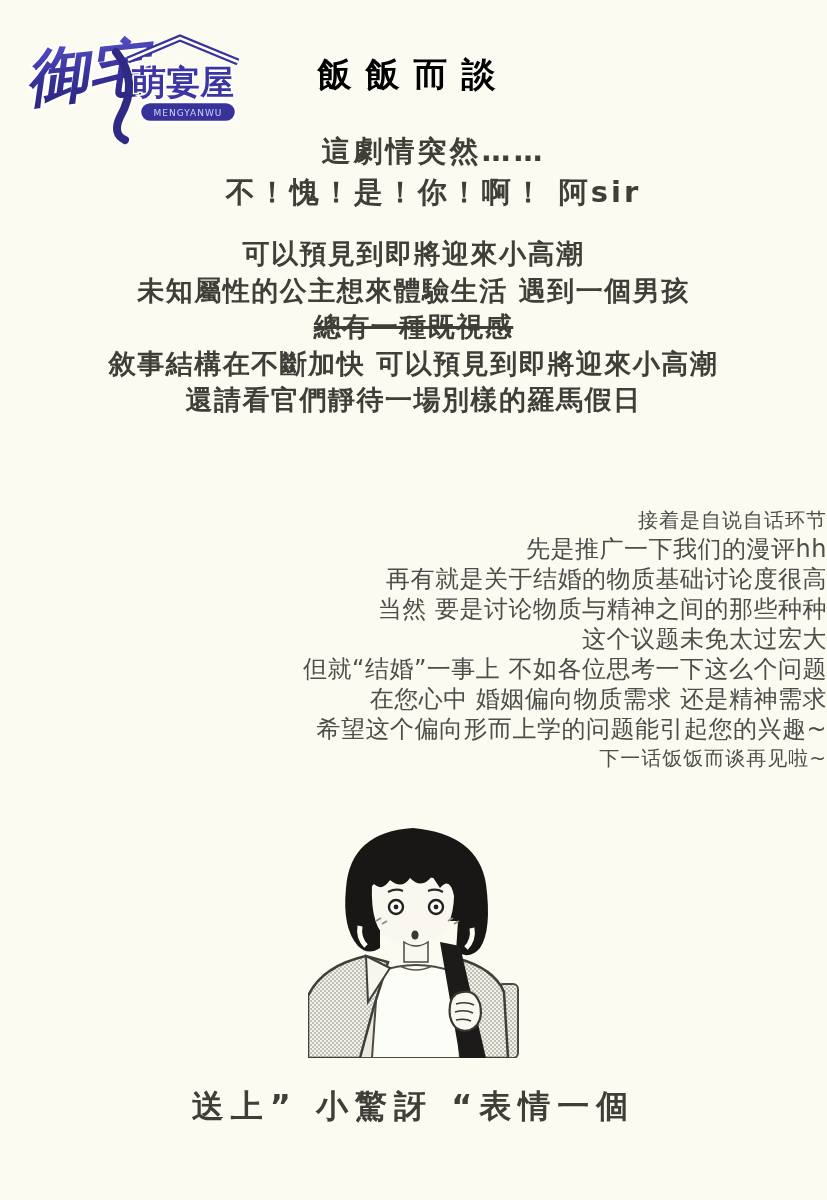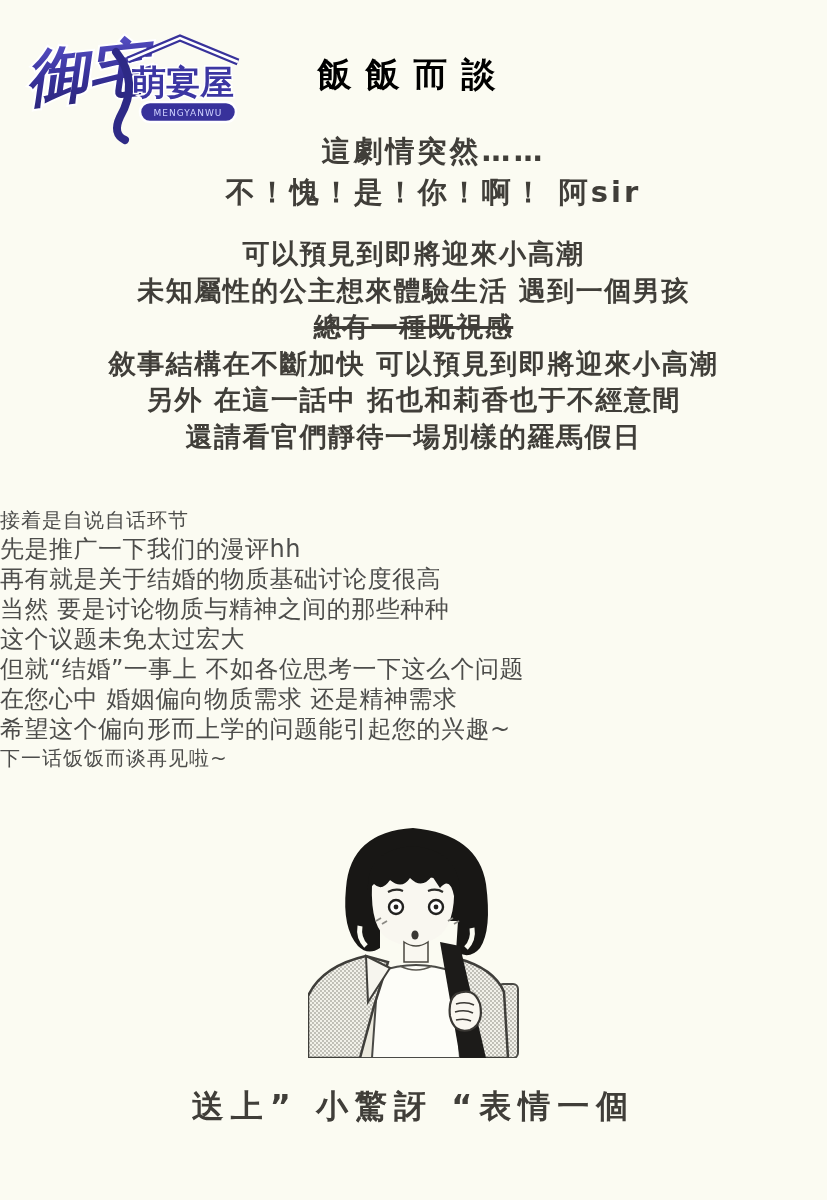--- a/index.html
+++ b/index.html
@@ -20,21 +20,21 @@
     color:#000000;
   }
 
   
   .brush{color:#403e39;font-weight:600;text-align:center;width:100%;left:0;}
   .intro{top:131px;font-size:29px;line-height:41px;letter-spacing:3px;margin-left:20px;}
   .commentary{top:236px;font-size:27px;line-height:36.5px;letter-spacing:1.5px;}
   .strike{text-decoration:line-through;text-decoration-thickness:3px;}
 
   
-  .chat{top:506px;width:100%;left:0;text-align:left;color:#4d4d4b;font-weight:500;}
+  .chat{top:506px;width:100%;left:0;text-align:right;color:#4d4d4b;font-weight:500;}
   .chat .sm{font-size:20px;line-height:28px;letter-spacing:1px;}
   .chat .ln{font-size:24px;line-height:30px;letter-spacing:0.5px;}
 
   
   .illustration{top:826px;left:50%;transform:translateX(-50%);width:212px;height:232px;}
 
   
   .footer{top:1088px;font-size:32px;line-height:36px;letter-spacing:7px;}
 </style>
 </head>
@@ -69,21 +69,20 @@
 <div class="abs brush intro">
   <div>這劇情突然……</div>
   <div>不！愧！是！你！啊！ 阿sir</div>
 </div>
 
 <div class="abs brush commentary">
   <div>可以預見到即將迎來小高潮</div>
   <div>未知屬性的公主想來體驗生活 遇到一個男孩</div>
   <div class="strike">總有一種既視感</div>
   <div>敘事結構在不斷加快 可以預見到即將迎來小高潮</div>
-  <div>另外 在這一話中 拓也和莉香也于不經意間</div>
   <div>還請看官們靜待一場別樣的羅馬假日</div>
 </div>
 
 <div class="abs chat">
   <div class="sm">接着是自说自话环节</div>
   <div class="ln">先是推广一下我们的漫评hh</div>
   <div class="ln">再有就是关于结婚的物质基础讨论度很高</div>
   <div class="ln">当然 要是讨论物质与精神之间的那些种种</div>
   <div class="ln">这个议题未免太过宏大</div>
   <div class="ln">但就“结婚”一事上 不如各位思考一下这么个问题</div>

